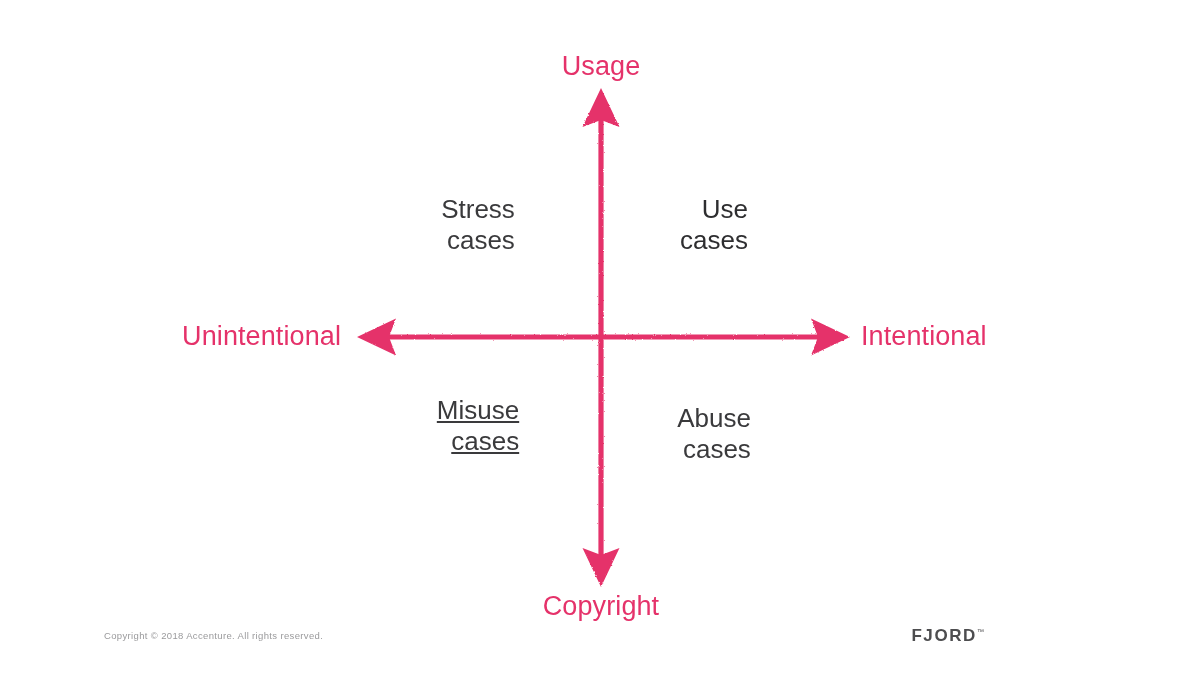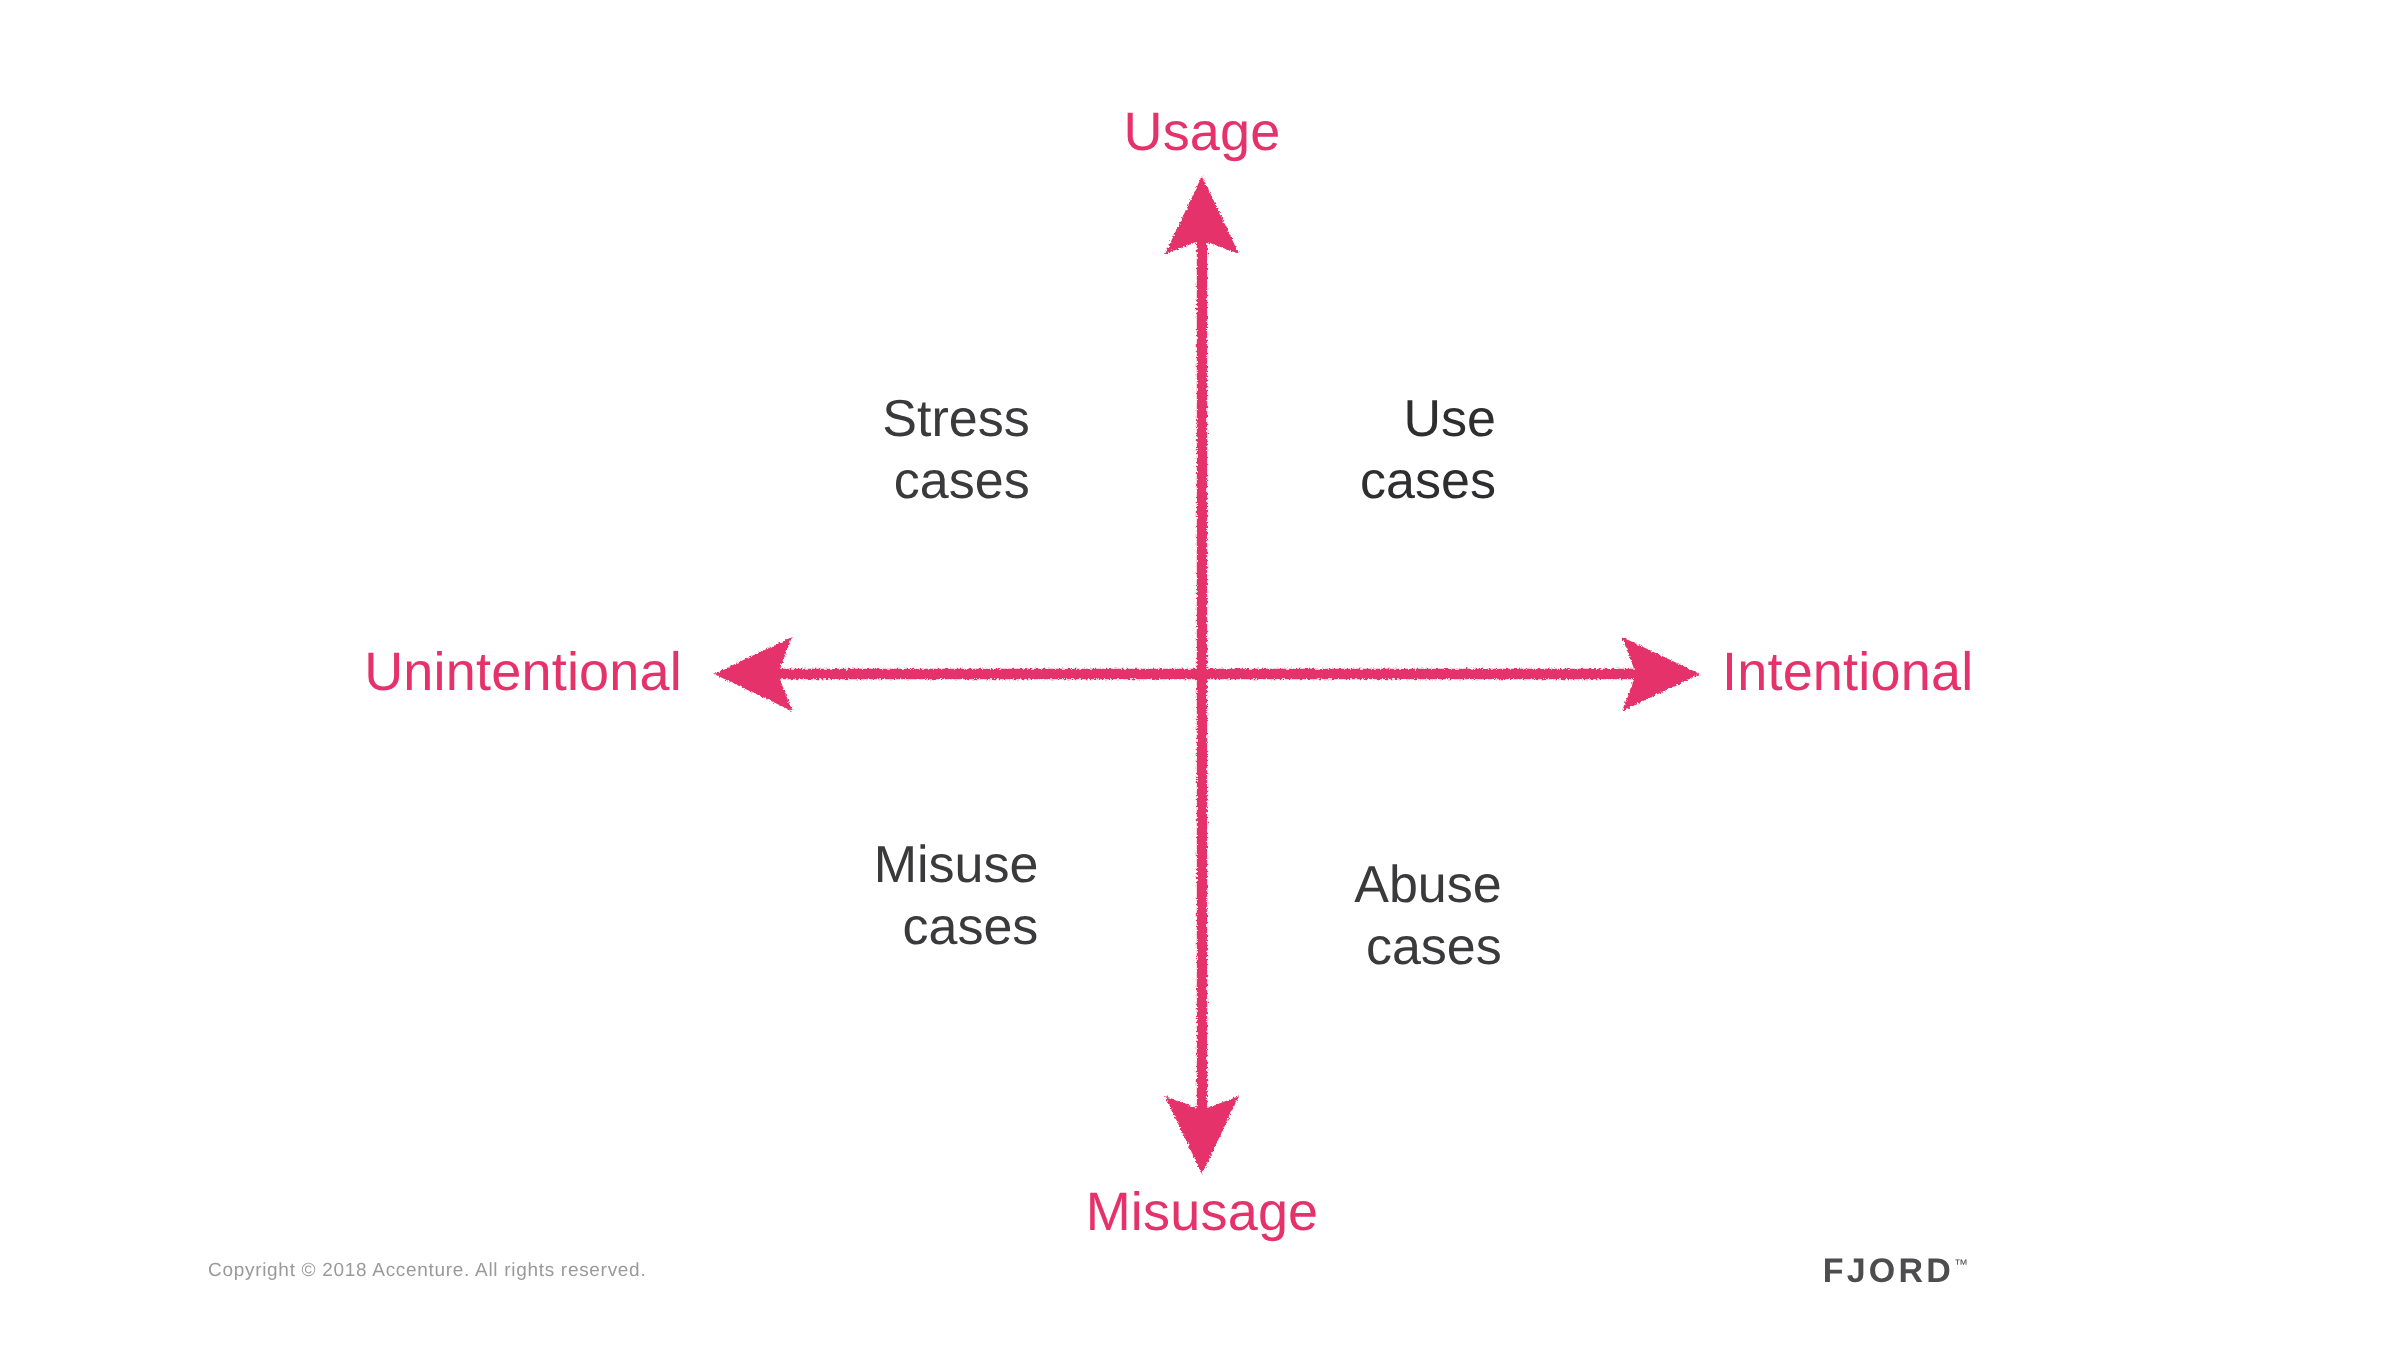--- a/index.html
+++ b/index.html
@@ -73,22 +73,22 @@
   .quad-label .l2 {
     display: block;
   }
   .quad-label.is-bold {
     font-weight: 400;
     color: #2e2e30;
   }
 
   .quad-stress   { left: 478px; top: 194px; }
   .quad-use      { left: 714px; top: 194px; }
-  .quad-misuse   { left: 478px; top: 417px; }
-  .quad-abuse    { left: 714px; top: 403px; margin-top: 24px; }
+  .quad-misuse   { left: 478px; top: 395px; text-decoration: underline; }
+  .quad-abuse    { left: 714px; top: 403px; }
 
   
   .footer-copyright {
     position: absolute;
     left: 72px;
     top: 630px;
     color: #9a9a9c;
     font-size: 9.5px;
     letter-spacing: 0.35px;
     white-space: nowrap;
@@ -136,21 +136,21 @@
       <polygon points="601,587 582.5,548 601,555 619.5,548" fill="#e5326a"></polygon>
 
       <polygon points="357,337 396,318.5 389,337 396,355.5" fill="#e5326a"></polygon>
 
       <polygon points="850,337 811,318.5 818,337 811,355.5" fill="#e5326a"></polygon>
     </g>
   </svg>
 
   <div class="axis-label axis-label-usage">Usage</div>
 
-  <div class="axis-label axis-label-misusage">Misusage</div>
+  <div class="axis-label axis-label-misusage">Copyright</div>
 
   <div class="axis-label axis-label-intentional">Intentional</div>
 
   <div class="axis-label axis-label-unintentional">Unintentional</div>
 
   <div class="quad-label quad-stress">
     <span class="l1">Stress</span>
     <span class="l2">cases</span>
   </div>
 

